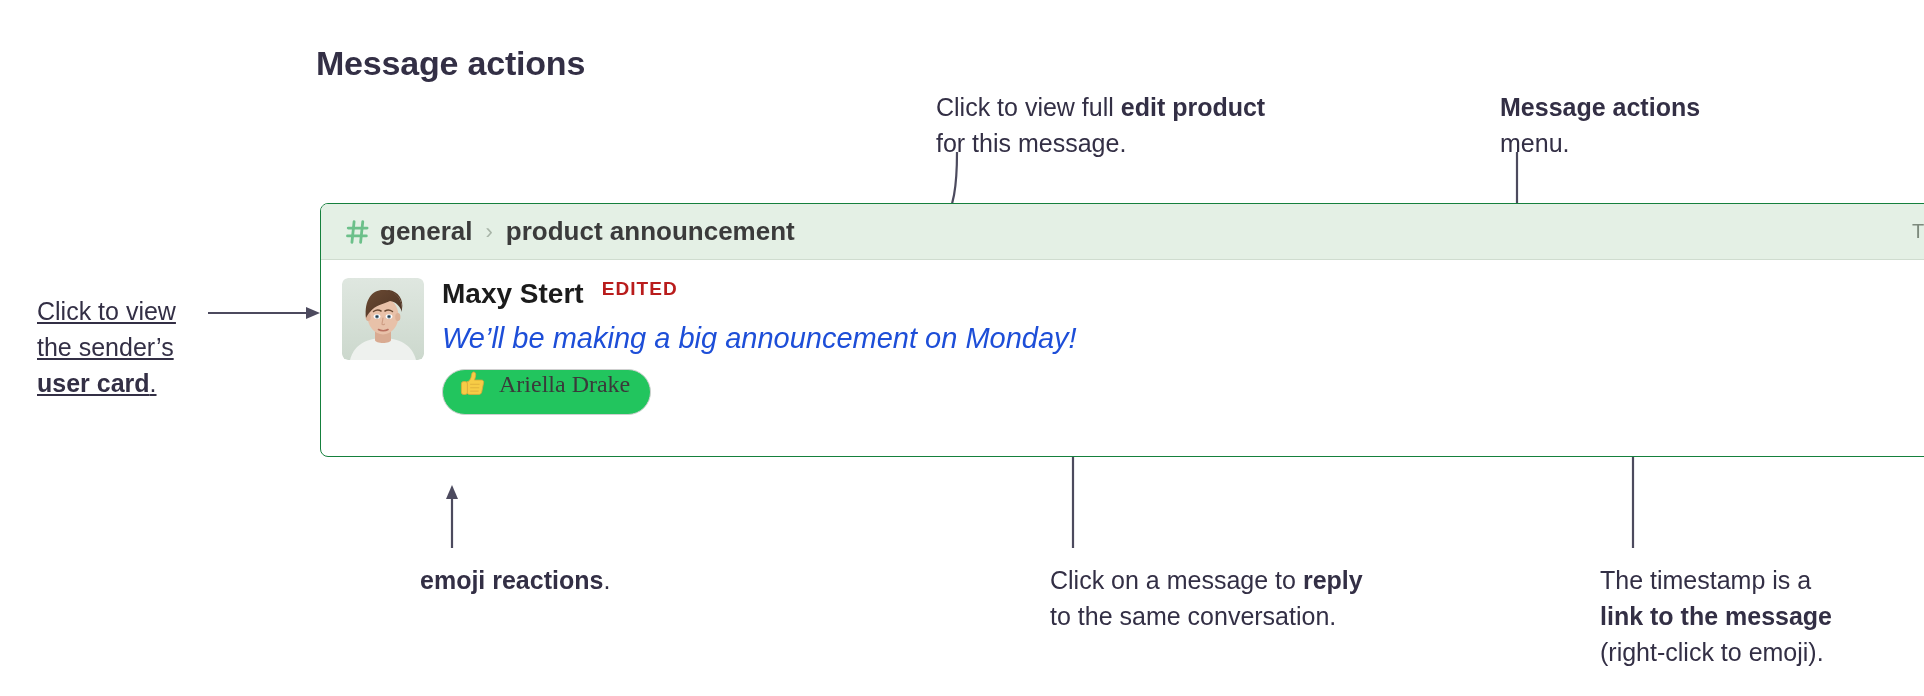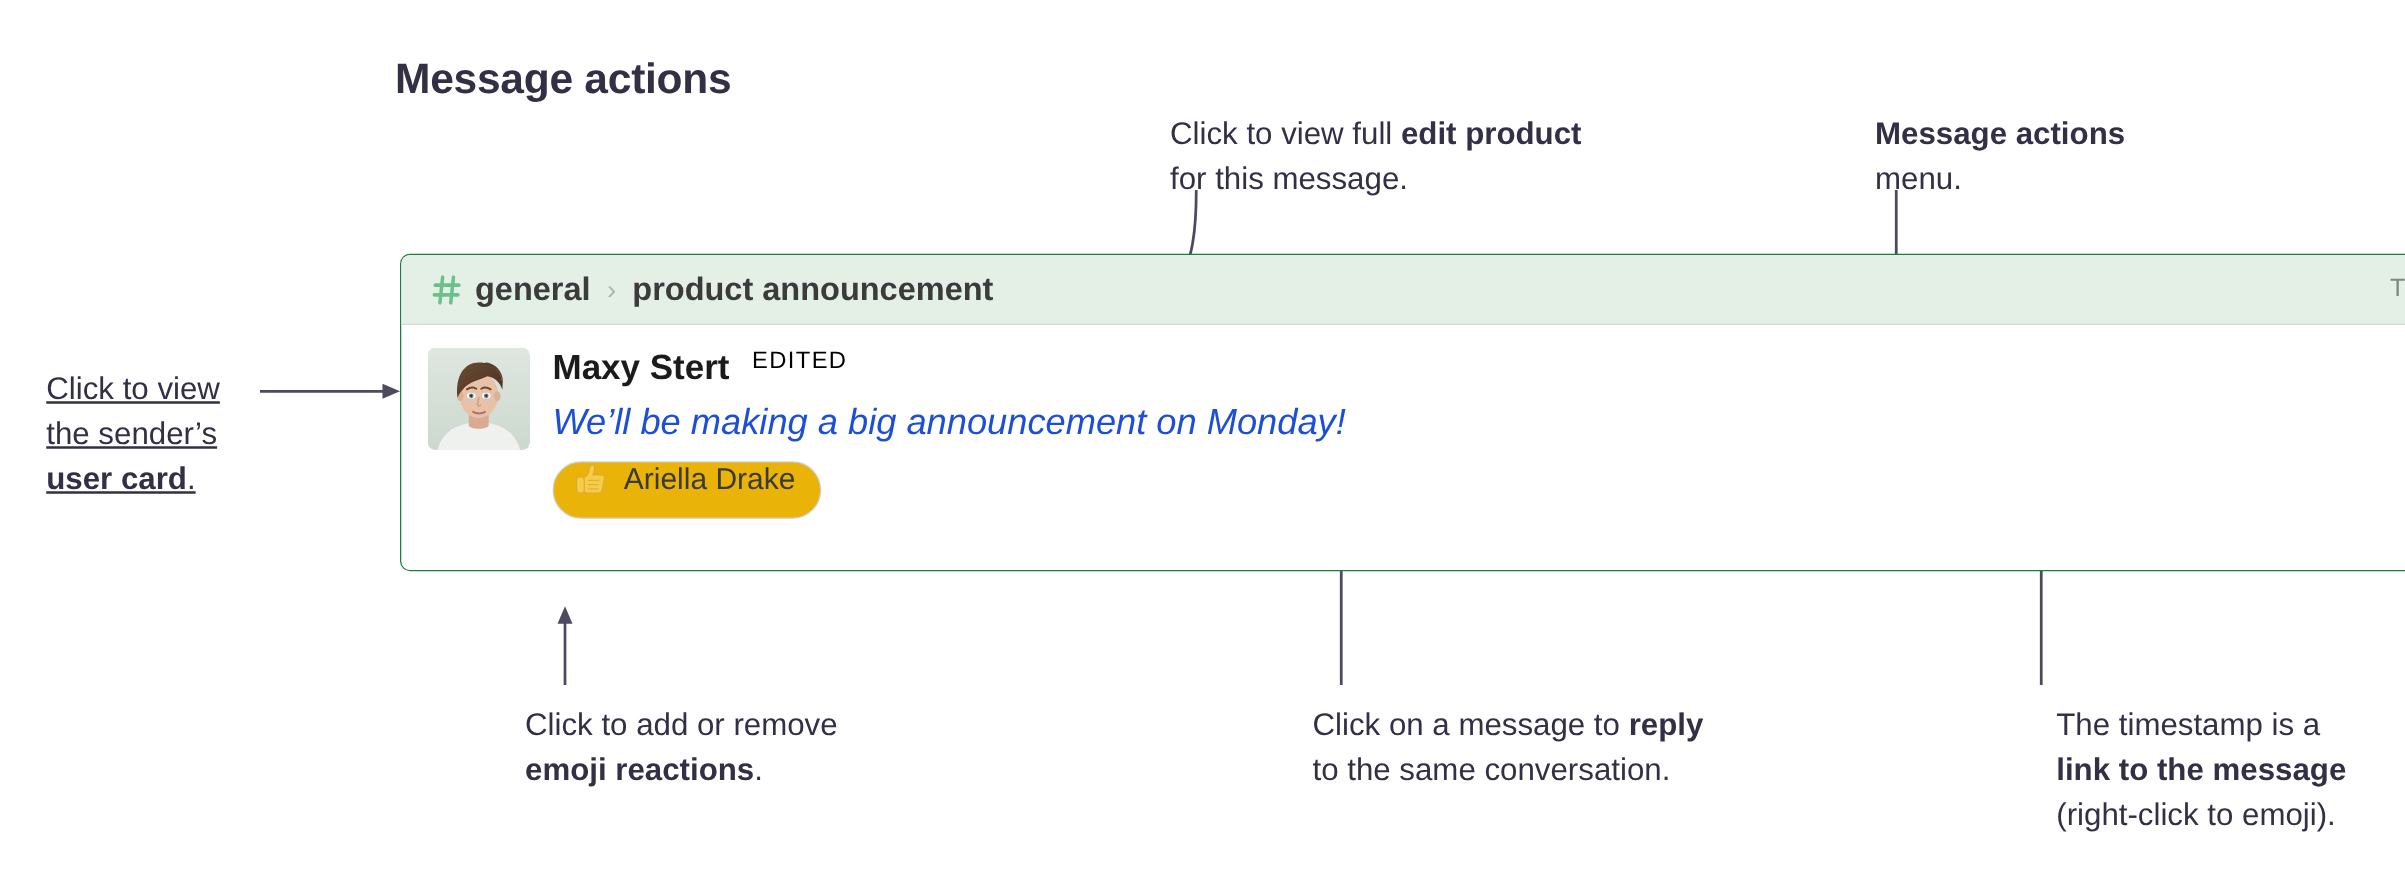--- a/index.html
+++ b/index.html
@@ -38,21 +38,21 @@
     color: #332f45;
     white-space: nowrap;
   }
   .annot b { font-weight: 700; }
 
   #annot-edit-history { left: 936px; top: 89px; }
   #annot-message-actions { left: 1500px; top: 89px; }
   #annot-user-card { left: 37px; top: 293px; text-decoration: underline; }
   #annot-emoji { left: 420px; top: 562px; }
   #annot-reply  { left: 1050px; top: 562px; }
-  #annot-timestamp { left: 1600px; top: 562px; margin-left: 45px; }
+  #annot-timestamp { left: 1600px; top: 562px; }
 
   
   .connector {
     position: absolute;
     overflow: visible;
   }
   .conn-line {
     fill: none;
     stroke: #4c4a5e;
     stroke-width: 2.2;
@@ -145,43 +145,44 @@
   #sender-name {
     font-size: 28px;
     font-weight: 700;
     color: #1b1b1b;
     white-space: nowrap;
   }
   #edited-label {
     margin-left: 18px;
     font-size: 19px;
     letter-spacing: 1.1px;
-    color: #000000;
-    font-weight: 400;
+    color: #b91c1c;
+    font-weight: 700;
     white-space: nowrap;
   }
   #message-text {
     margin-top: 10px;
     font-size: 29px;
     color: #1d4ed8;
     font-weight: 400;
     white-space: nowrap;
     font-style: italic;
   }
 
   
   #reaction-row { margin-top: 14px; }
   #reaction-pill {
     display: inline-flex;
     align-items: center;
     height: 46px;
     padding: 0 20px 16px 15px;
     border: 1px solid #cfcfcf;
     border-radius: 23px;
-    background: #eab308;
+    background: #22c55e;
+    font-family: Liberation Serif, serif;
   }
   #reaction-emoji {
     width: 30px;
     height: 30px;
     margin-right: 11px;
     flex: 0 0 auto;
     display: block;
   }
   #reaction-label {
     font-size: 24px;
@@ -233,21 +234,20 @@
     <div>menu.</div>
   </div>
 
   <div class="annot" id="annot-user-card">
     <div>Click to view</div>
     <div>the sender’s</div>
     <div><b>user card</b><span>.</span></div>
   </div>
 
   <div class="annot" id="annot-emoji">
-    <div>Click to add or remove</div>
     <div><b>emoji reactions</b><span>.</span></div>
   </div>
 
   <div class="annot" id="annot-reply">
     <div><span>Click on a message to </span><b>reply</b></div>
     <div>to the same conversation.</div>
   </div>
 
   <div class="annot" id="annot-timestamp">
     <div>The timestamp is a</div>

